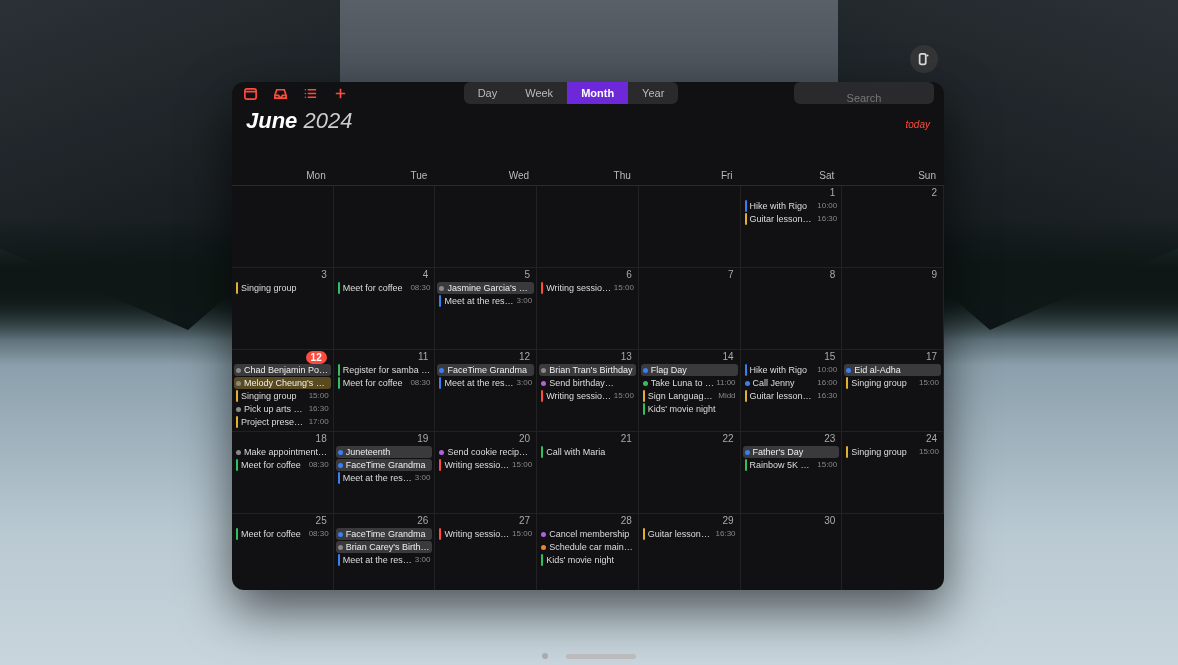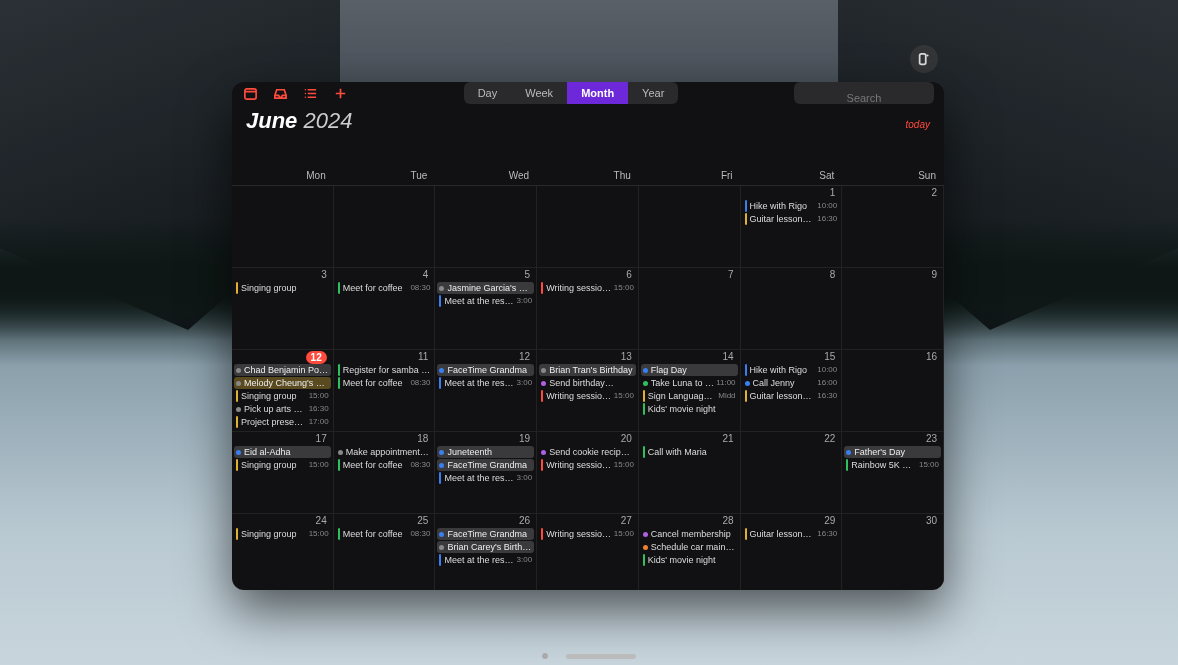--- a/index.html
+++ b/index.html
@@ -362,23 +362,20 @@
           <div class="title">Call Jenny</div>
           <div class="time">16:00</div>
         </div>
         <div class="ev">
           <div class="bar c-yellow"></div>
           <div class="title">Guitar lessons wit…</div>
           <div class="time">16:30</div>
         </div>
       </div>
       <div class="cell">
-        <div class="dnum">16</div>
-      </div>
-      <div class="cell">
         <div class="dnum">17</div>
         <div class="ev pill">
           <div class="dot c-blue"></div>
           <div class="title">Eid al-Adha</div>
         </div>
         <div class="ev">
           <div class="bar c-yellow"></div>
           <div class="title">Singing group</div>
           <div class="time">15:00</div>
         </div>

